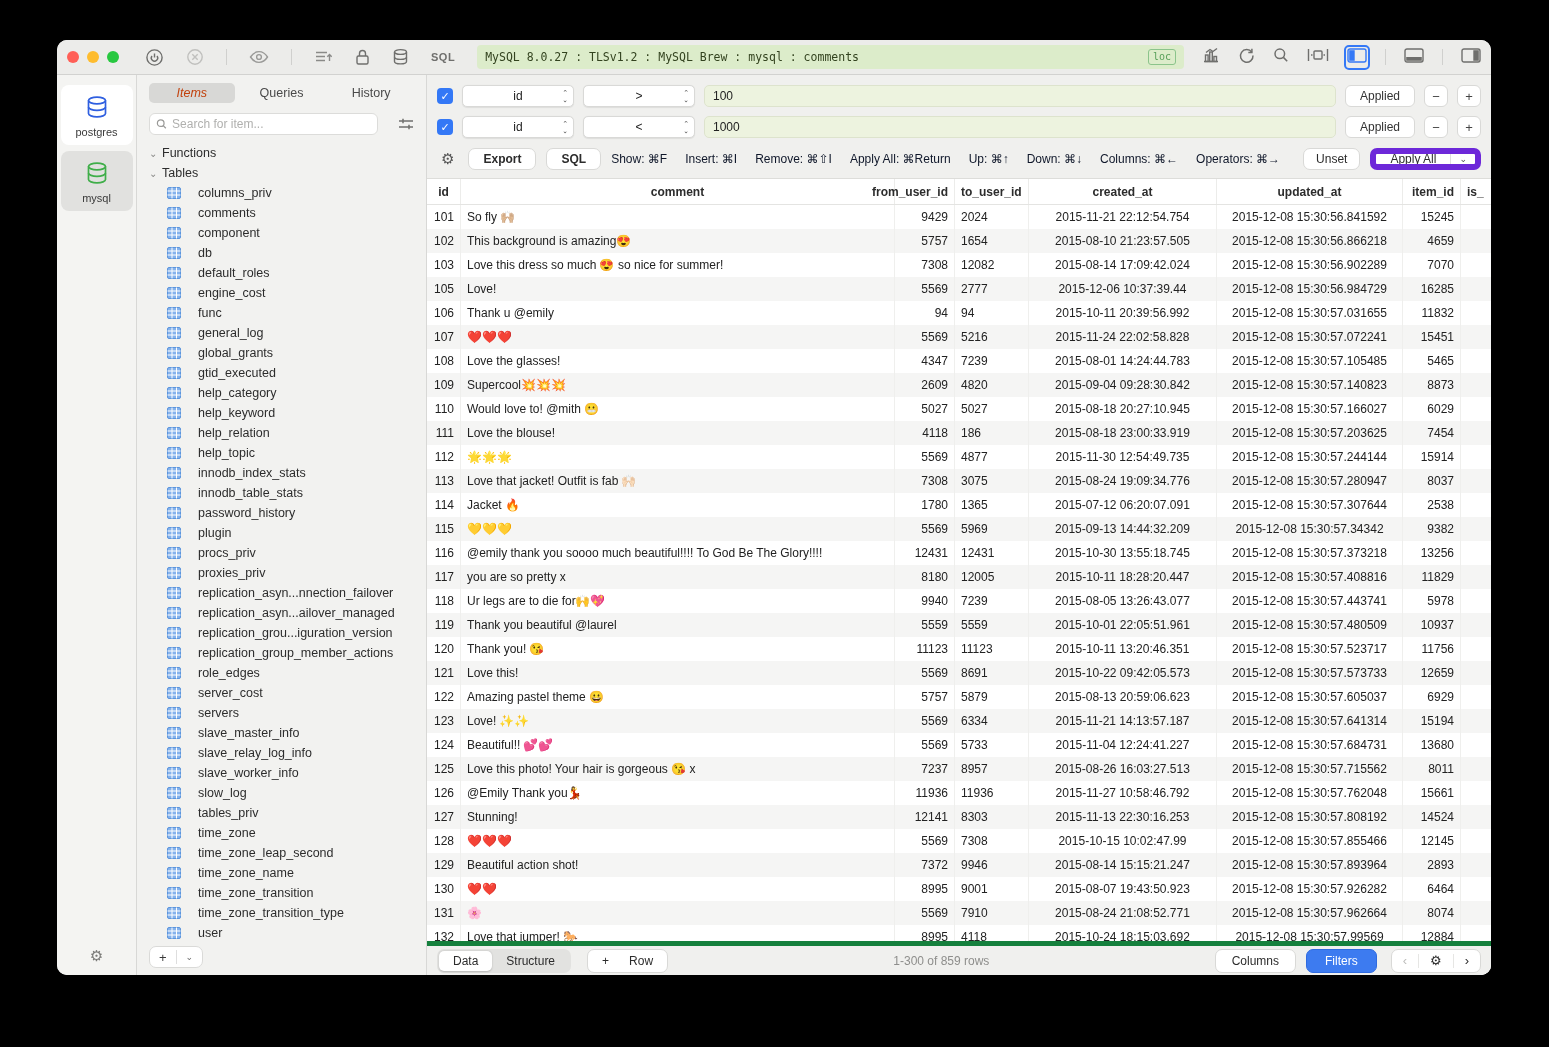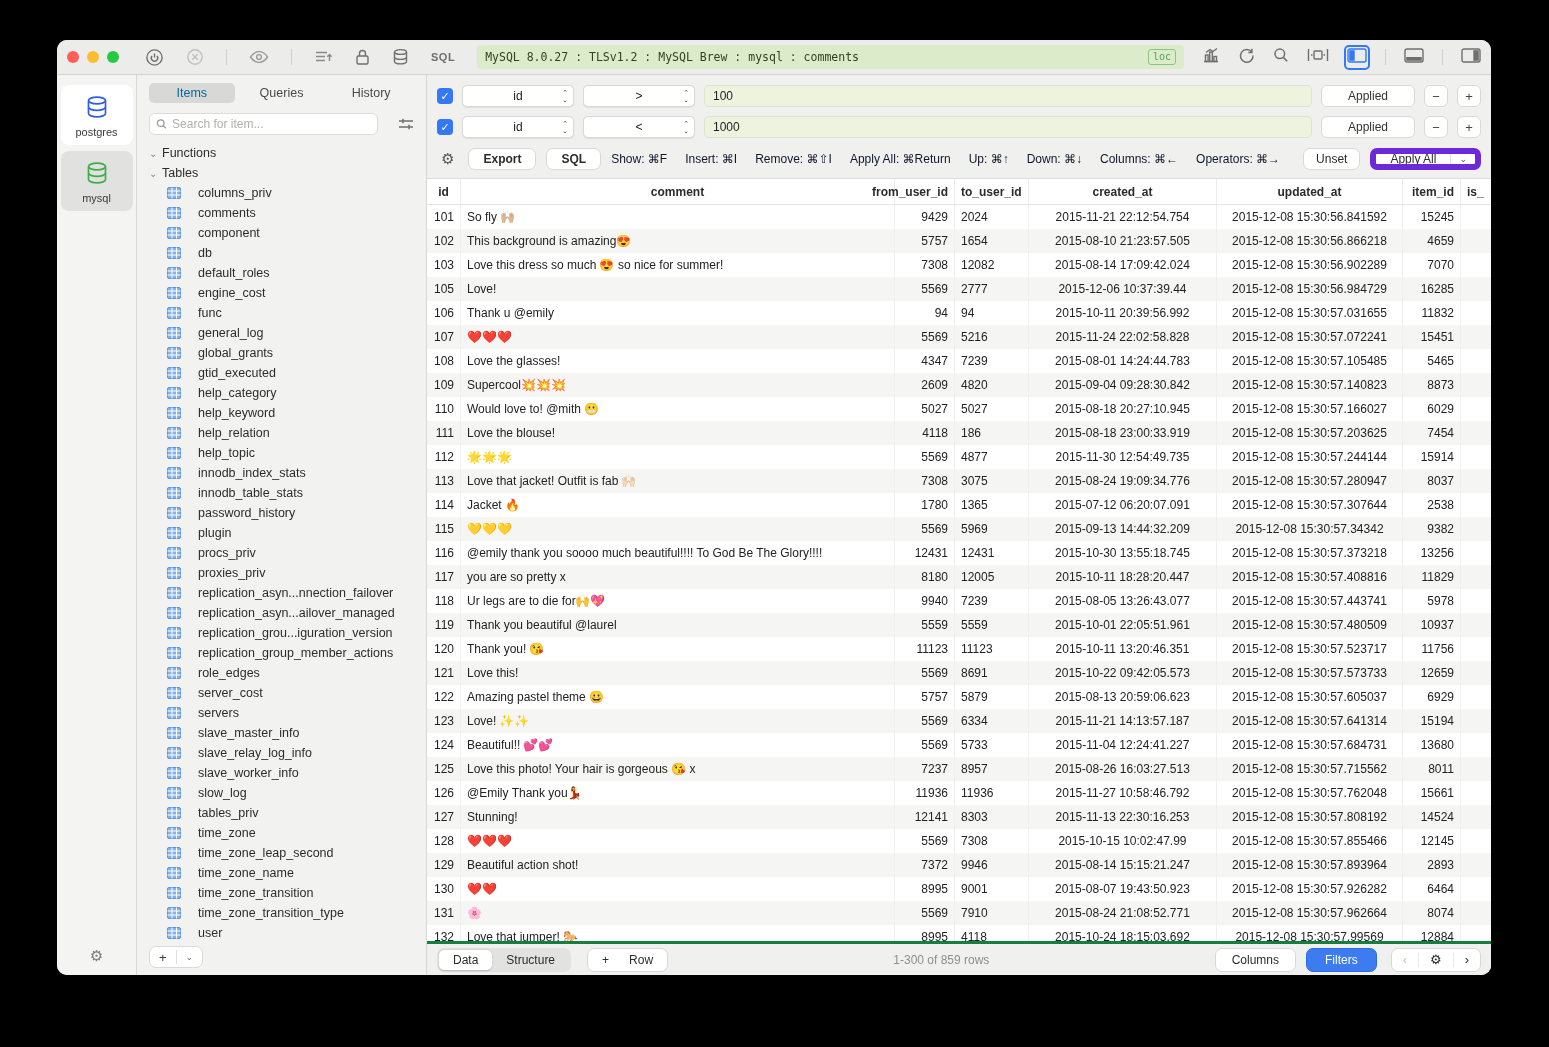--- a/index.html
+++ b/index.html
@@ -35,21 +35,21 @@
   .conn.postgres { background:#ffffff; }
   .conn.mysql { background:#e1e1df; }
   .conn-label { font-size:11px; color:#3a3a3a; }
   .strip-spacer { flex:1; }
   .strip-gear { margin-bottom:10px; font-size:15px; color:#7a7a78; cursor:default; }
 
   
   .sidebar { width:290px; background:#f2f2f0; border-right:1px solid #d8d8d6; display:flex; flex-direction:column; flex:0 0 auto; min-height:0; }
   .side-tabs { display:flex; align-items:center; padding:8px 12px 4px; gap:4px; }
   .side-tab { flex:1; text-align:center; font-size:12.5px; color:#4a4a4a; padding:3px 0; border-radius:5px; }
-  .side-tab.active { background:#d8d8d6; color:#0369a1; }
+  .side-tab.active { background:#d8d8d6; color:#c2410c;font-style:italic; }
   .searchrow { display:flex; align-items:center; gap:20px; padding:6px 12px 6px; }
   .searchbox { flex:1; background:#fff; border:1px solid #dcdcda; border-radius:6px; height:22px; display:flex; align-items:center; padding:0 6px; gap:5px; }
   .searchbox input { border:none; outline:none; background:transparent; font-size:12px; color:#333; width:100%; font-family:inherit; }
   .searchbox input::placeholder { color:#b0b0ae; }
   .tree { flex:1 1 auto; overflow:hidden; padding:2px 0 0; }
   .tree-section { display:flex; align-items:center; gap:5px; height:20px; padding-left:12px; font-size:12.5px; color:#2c2c2c; }
   .tree-chevron { color:#8a8a88; font-size:10px; width:8px; }
   .tree-item { display:flex; align-items:center; gap:17px; height:20px; padding-left:30px; font-size:12.5px; color:#2c2c2c; white-space:nowrap; }
   .tbl-ico { flex:0 0 auto; }
   .side-bottom { flex:0 0 auto; height:36px; display:flex; align-items:center; padding:0 12px; }
@@ -61,21 +61,21 @@
   
   .main { flex:1 1 auto; display:flex; flex-direction:column; min-width:0; min-height:0; background:#fff; }
 
   .filterblock { background:#f0f0ee; border-bottom:1px solid #ddddda; padding:9px 10px 6px; flex:0 0 auto; }
   .frow { display:flex; align-items:center; gap:9px; height:24px; margin-bottom:7px; }
   .fcheck { width:16px; height:16px; background:#3478f6; border-radius:4px; color:#fff; font-size:11px; line-height:16px; text-align:center; flex:0 0 auto; }
   .fselect { width:112px; height:22px; background:#fff; border:1px solid #d9d9d7; border-radius:5px; box-shadow:0 .5px 1px rgba(0,0,0,.08);
     display:flex; align-items:center; justify-content:center; position:relative; font-size:12px; color:#222; flex:0 0 auto; }
   .fselect .steppers { position:absolute; right:5px; top:3px; display:flex; flex-direction:column; line-height:7px; font-size:7px; color:#555; }
   .fvalue { flex:1 1 auto; height:22px; background:#edf3df; border:1px solid #dde3cd; border-radius:5px; padding:0 8px; font-size:12px; color:#222; font-family:inherit; outline:none; }
-  .fapplied { height:22px; background:#fff; border:1px solid #d9d9d7; border-radius:6px; padding:0 26px; font-size:12px; color:#333; display:flex; align-items:center; flex:0 0 auto; }
+  .fapplied { height:22px; background:#fff; border:1px solid #d9d9d7; border-radius:6px; padding:0 14px; font-size:12px; color:#333; display:flex; align-items:center; flex:0 0 auto; }
   .fsq { width:24px; height:22px; background:#fff; border:1px solid #d9d9d7; border-radius:6px; font-size:13px; color:#444; display:flex; align-items:center; justify-content:center; flex:0 0 auto; }
 
   .ftoolbar { display:flex; align-items:center; gap:10px; height:26px; }
   .gear { font-size:15px; color:#555; padding:0 4px; }
   .pillbtn { height:22px; background:#fff; border:1px solid #d9d9d7; border-radius:7px; padding:0 14px; font-size:12px; font-weight:bold; color:#2c2c2c; display:flex; align-items:center; }
   .hints { flex:1 1 auto; display:flex; gap:18px; overflow:hidden; white-space:nowrap; }
   .hint { font-size:12px; color:#0f172a; }
   .unsetbtn { height:22px; background:#fff; border:1px solid #d9d9d7; border-radius:7px; padding:0 12px; font-size:12px; color:#2c2c2c; display:flex; align-items:center; flex:0 0 auto; }
   .applyall { height:22px; background:#fff; border:6px solid #6d28d9; border-radius:7px; display:flex; align-items:center; flex:0 0 auto; overflow:hidden; }
   .applyall .lbl { padding:0 14px; font-size:12px; color:#2c2c2c; }
@@ -88,21 +88,21 @@
   .gridrows { flex:1 1 auto; overflow:hidden; }
   .trow { display:flex; height:24px; }
   .trow.alt { background:#f5f5f4; }
   .tcell { font-size:12px; color:#222; display:flex; align-items:center; border-right:1px solid #efefed; padding:0 6px; white-space:nowrap; overflow:hidden; }
   .a-r { justify-content:flex-end; } .a-c { justify-content:center; } .a-l { justify-content:flex-start; }
   .w-id{ width:34px; flex:0 0 auto; } .w-comment{ flex:1 1 auto; min-width:0; } .w-from{ width:60px; flex:0 0 auto; }
   .w-to{ width:74px; flex:0 0 auto; } .w-created{ width:188px; flex:0 0 auto; } .w-updated{ width:186px; flex:0 0 auto; }
   .w-item{ width:58px; flex:0 0 auto; } .w-is{ width:30px; flex:0 0 auto; border-right:none; }
 
   
-  .statusbar { flex:0 0 auto; height:34px; background:#f0f0ee; border-top:3px solid #15803d; display:flex; align-items:center; padding:0 10px; gap:10px; }
+  .statusbar { flex:0 0 auto; height:34px; background:#f0f0ee; border-top:5px solid #15803d; display:flex; align-items:center; padding:0 10px; gap:10px; }
   .seg { background:#e2e2e0; border-radius:7px; height:24px; display:flex; align-items:center; padding:2px; }
   .seg .opt { font-size:12px; color:#2c2c2c; padding:0 14px; height:20px; display:flex; align-items:center; border-radius:5px; }
   .seg .opt.active { background:#fff; box-shadow:0 .5px 2px rgba(0,0,0,.2); }
   .rowbtn { height:24px; background:#fff; border:1px solid #d9d9d7; border-radius:7px; display:flex; align-items:center; padding:0 4px; margin-left:6px; }
   .rowbtn span { font-size:12px; color:#2c2c2c; padding:0 10px; }
   .rowcount { flex:1; text-align:center; font-size:12px; color:#8e8e8c; }
   .whitebtn { height:24px; background:#fff; border:1px solid #d9d9d7; border-radius:7px; padding:0 16px; font-size:12px; color:#2c2c2c; display:flex; align-items:center; }
   .bluebtn { height:24px; background:#3d7bf0; border:1px solid #2f6be0; border-radius:7px; padding:0 18px; font-size:12px; color:#fff; display:flex; align-items:center; }
   .pager { height:24px; background:#fff; border:1px solid #d9d9d7; border-radius:7px; display:flex; align-items:center; overflow:hidden; margin-left:4px; }
   .pager .p { padding:0 11px; font-size:13px; color:#2c2c2c; display:flex; align-items:center; }

